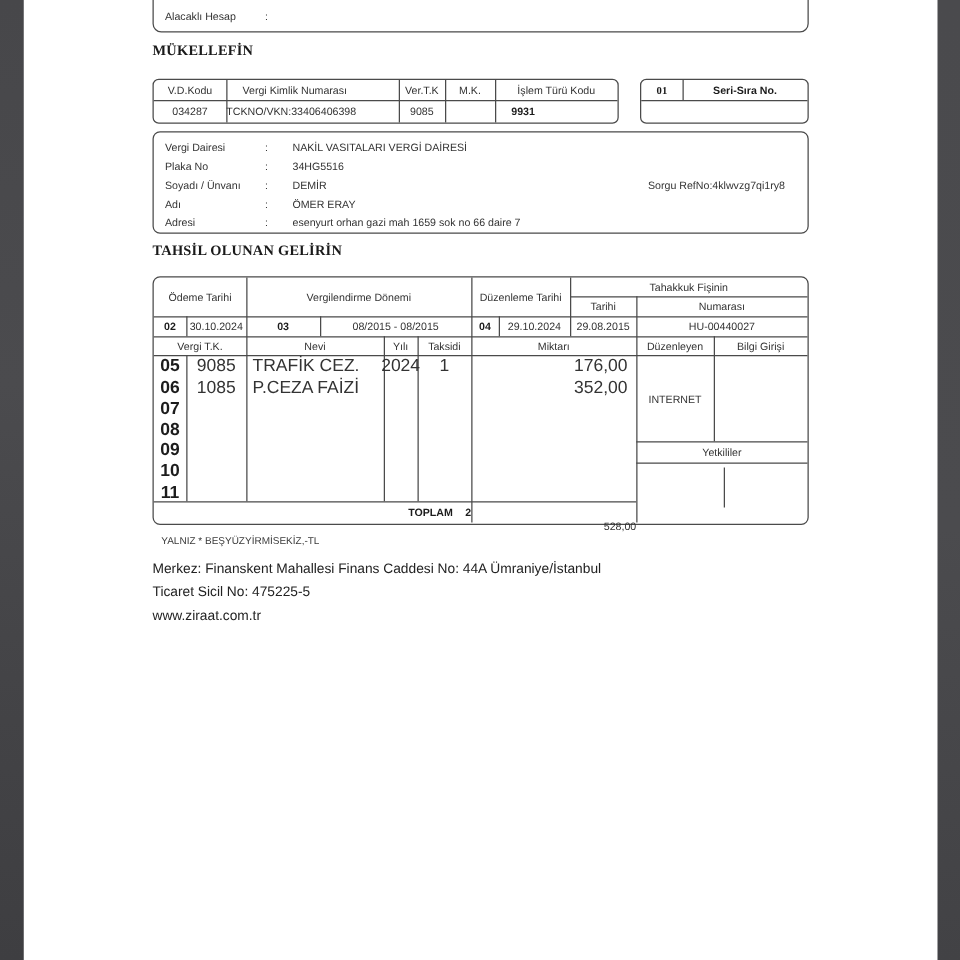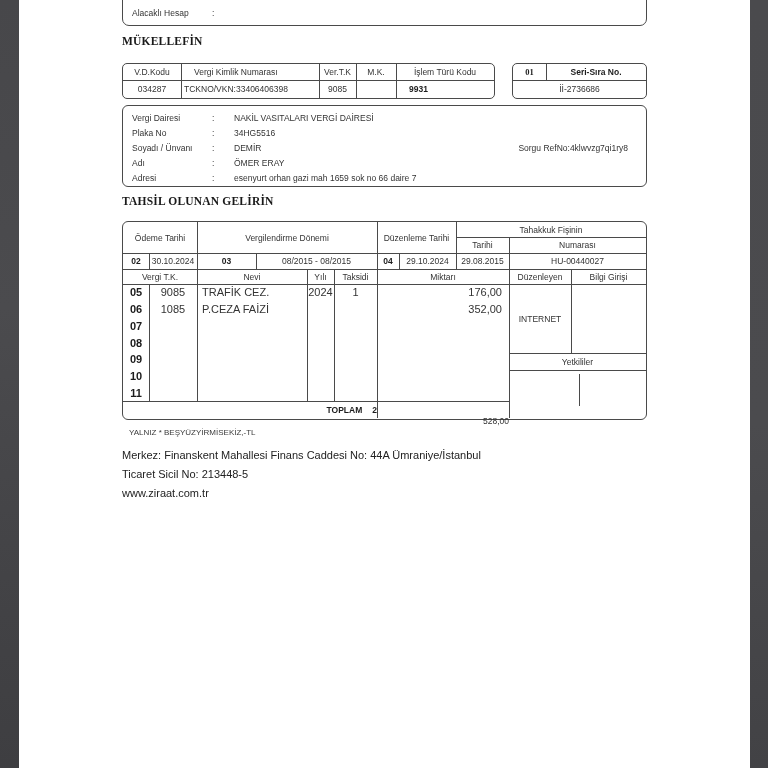--- a/index.html
+++ b/index.html
@@ -28,21 +28,21 @@
 
   .heading{position:absolute;font-family:"Liberation Serif","DejaVu Serif",serif;
            font-weight:bold;font-size:11.5px;color:#1a1a1a;letter-spacing:.2px;}
 
   .kvrow{position:absolute;left:0;width:100%;height:12px;display:flex;align-items:center;
          font-size:8.5px;color:#333;white-space:nowrap;}
   .kvrow .lbl{margin-left:9px;width:80px;}
   .kvrow .sep{width:10px;}
   .kvrow .val{margin-left:12px;}
   .rows-wrap{position:absolute;display:flex;flex-direction:column;}
-  .drow{flex:1;display:flex;align-items:flex-start;font-size:11px;color:#333;white-space:nowrap;}
+  .drow{flex:1;display:flex;align-items:flex-start;font-size:14px;color:#333;white-space:nowrap;}
   .drow>div{height:100%;display:flex;align-items:center;}
   .dc-no{width:26px;justify-content:center;font-weight:bold;color:#1c1c1c;}
   .dc-tk{width:48px;justify-content:center;}
   .dc-nevi{width:110px;justify-content:flex-start;padding-left:5px;box-sizing:border-box;}
   .dc-yil{width:27px;justify-content:center;}
   .dc-tak{width:43px;justify-content:center;}
   .dc-mik{width:132px;justify-content:flex-end;padding-right:7px;box-sizing:border-box;}
 
   .footer-line{position:absolute;left:122px;font-size:11px;color:#222;white-space:nowrap;}
   .tiny{font-size:8px;color:#3a3a3a;white-space:nowrap;}
@@ -73,32 +73,31 @@
   <div class="gl vl" style="left:196px;top:0;height:34px;"></div>
   <div class="gl vl" style="left:233px;top:0;height:34px;"></div>
   <div class="gl vl" style="left:273px;top:0;height:34px;"></div>
   <div class="gl hl" style="left:0;top:16px;width:371px;"></div>
   <div class="cell" style="left:0;top:0;width:58px;height:16px;">V.D.Kodu</div>
   <div class="cell left" style="left:58px;top:0;width:138px;height:16px;padding-left:13px;">Vergi Kimlik Numarası</div>
   <div class="cell" style="left:196px;top:0;width:37px;height:16px;">Ver.T.K</div>
   <div class="cell" style="left:233px;top:0;width:40px;height:16px;">M.K.</div>
   <div class="cell" style="left:273px;top:0;width:98px;height:16px;">İşlem Türü Kodu</div>
   <div class="cell" style="left:0;top:16px;width:58px;height:18px;">034287</div>
-  <div class="cell left" style="left:48px;top:16px;width:138px;height:18px;padding-left:13px;">TCKNO/VKN:33406406398</div>
+  <div class="cell left" style="left:58px;top:16px;width:138px;height:18px;padding-left:0;">TCKNO/VKN:33406406398</div>
   <div class="cell" style="left:196px;top:16px;width:37px;height:18px;">9085</div>
   <div class="cell" style="left:233px;top:16px;width:40px;height:18px;"></div>
   <div class="cell left b" style="left:273px;top:16px;width:98px;height:18px;padding-left:13px;">9931</div>
 </div>
 
 <div class="box" style="left:512px;top:63px;width:133px;height:34px;border-radius:5px;">
   <div class="gl vl" style="left:33px;top:0;height:16px;"></div>
   <div class="gl hl" style="left:0;top:16px;width:133px;"></div>
   <div class="cell b" style="left:0;top:0;width:33px;height:16px;font-family:Liberation Serif, serif;">01</div>
   <div class="cell b" style="left:33px;top:0;width:100px;height:16px;">Seri-Sıra No.</div>
-  <div class="cell" style="left:0;top:16px;width:133px;height:18px;">İİ-2736686</div>
 </div>
 
 <div class="box" style="left:122px;top:105px;width:523px;height:80px;border-radius:6px;">
   <div class="kvrow" style="top:6px;">
     <span class="lbl">Vergi Dairesi</span>
     <span class="sep">:</span>
     <span class="val">NAKİL VASITALARI VERGİ DAİRESİ</span>
   </div>
   <div class="kvrow" style="top:21px;">
     <span class="lbl">Plaka No</span>
@@ -237,14 +236,14 @@
   <div class="cell right" style="left:0;top:179px;width:254px;height:17px;padding-right:11px;">
     <span class="b">TOPLAM</span>
     <span class="b" style="margin-left:10px;">2</span>
   </div>
   <div class="cell right" style="left:254px;top:190px;width:132px;height:17px;">528,00</div>
 </div>
 
 <div class="abs tiny" style="left:129px;top:428px;">YALNIZ * BEŞYÜZYİRMİSEKİZ,-TL</div>
 
 <div class="footer-line" style="top:449px;">Merkez: Finanskent Mahallesi Finans Caddesi No: 44A Ümraniye/İstanbul</div>
-<div class="footer-line" style="top:468px;">Ticaret Sicil No: 213448-5</div>
+<div class="footer-line" style="top:468px;">Ticaret Sicil No: 475225-5</div>
 <div class="footer-line" style="top:487px;">www.ziraat.com.tr</div>
 
 </body></html>

